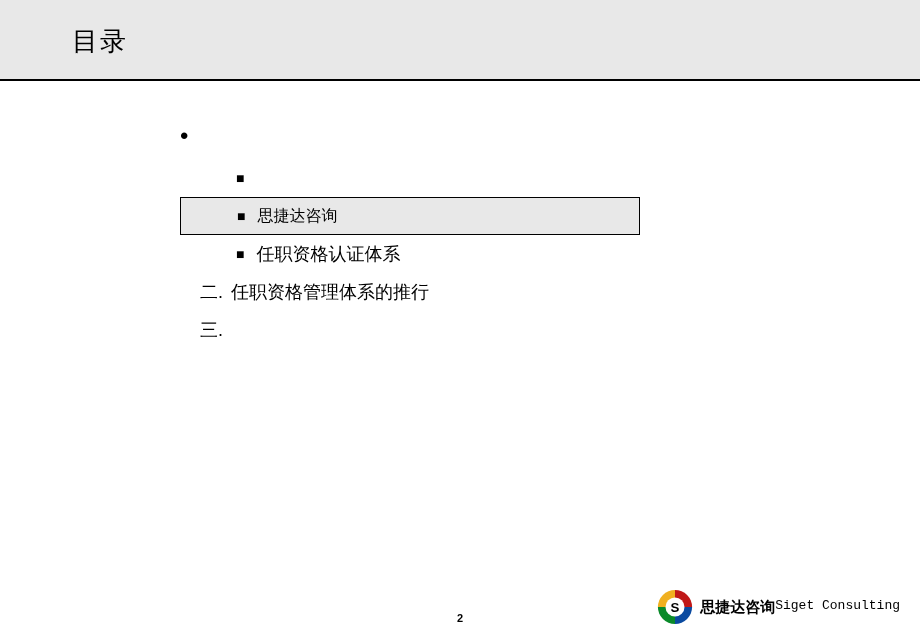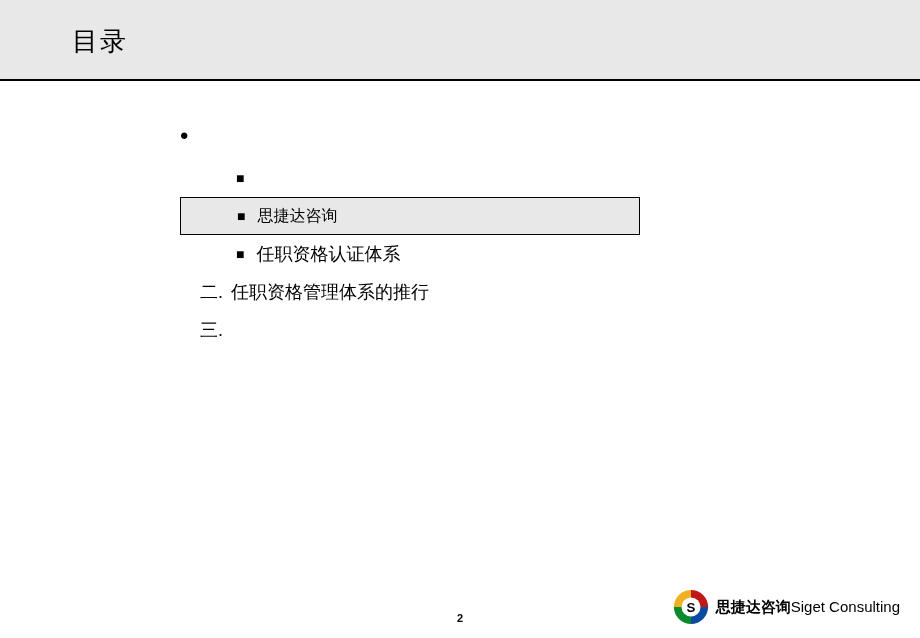--- a/index.html
+++ b/index.html
@@ -96,22 +96,23 @@
       display: flex;
       flex-direction: row;
       line-height: 1.1;
     }
     .logo-cn {
       font-size: 15px;
       font-weight: bold;
       color: #000;
     }
     .logo-en {
-      font-size: 15px;
+      font-size: 13px;
       color: #000;
+      font-family: Liberation Mono, monospace;
     }
   </style>
 </head>
 <body>
 
 <div class="header">
   <div class="title">目录</div>
 </div>
 
 <div class="content">

